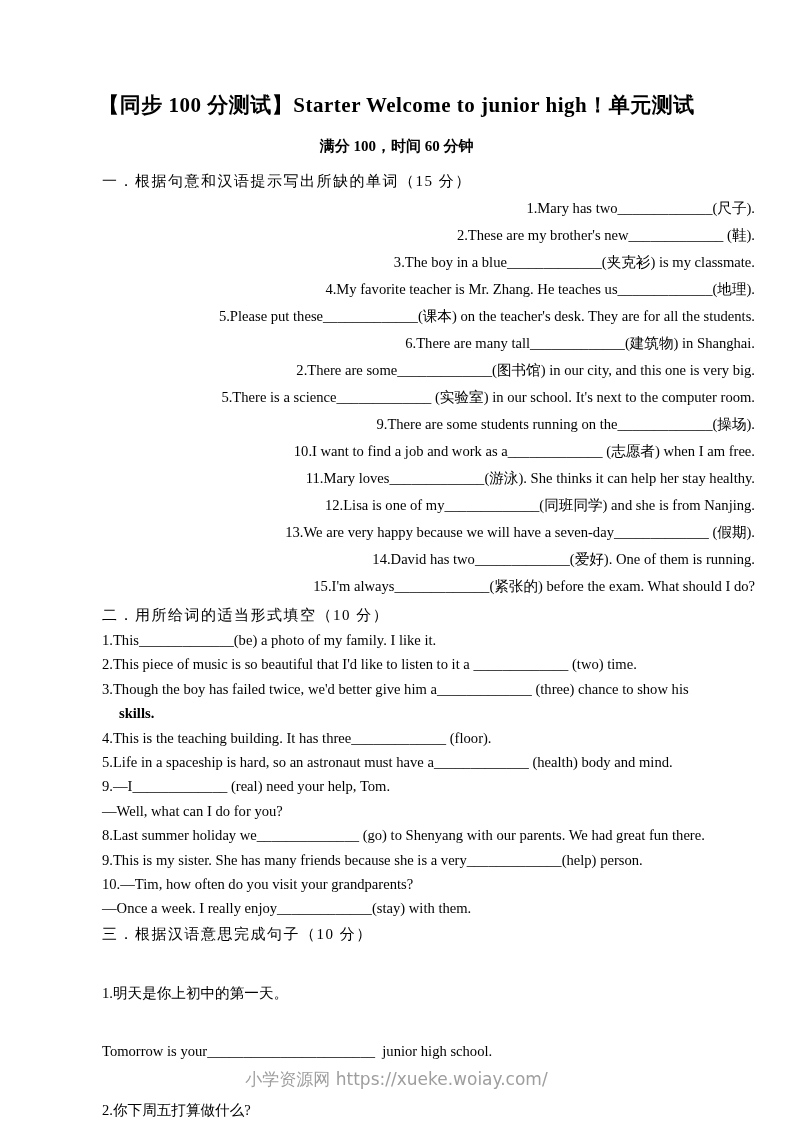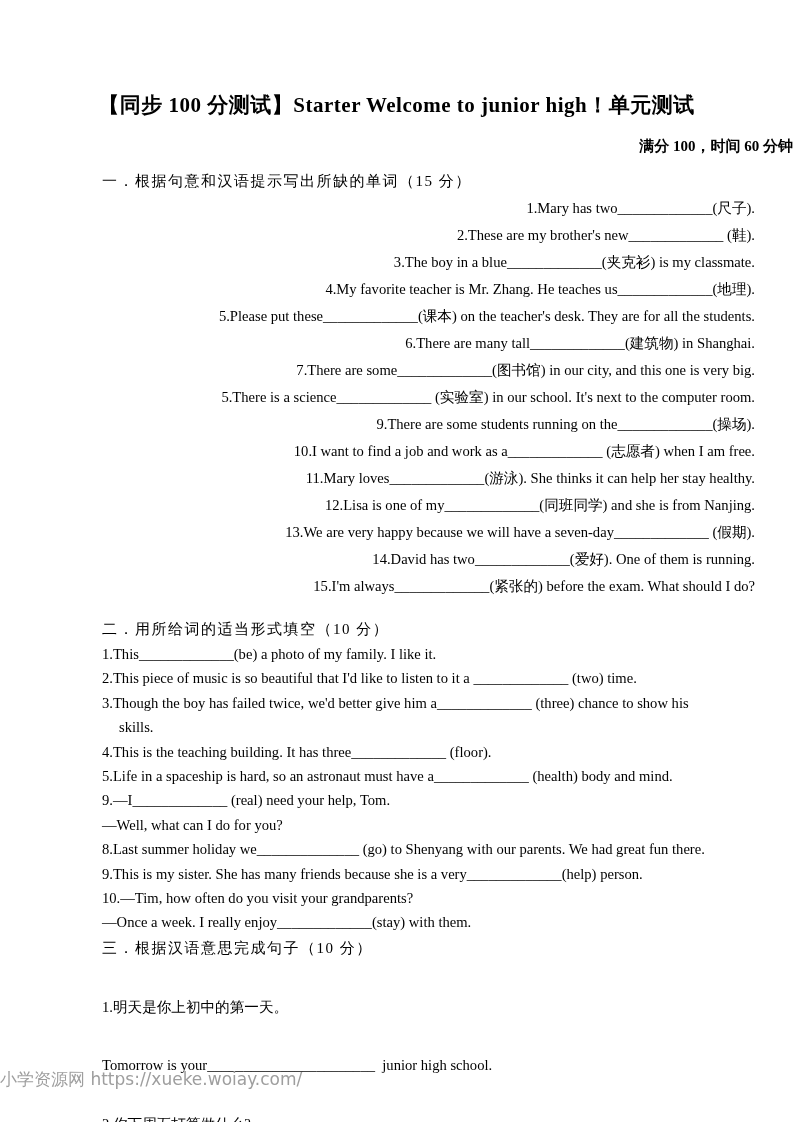--- a/index.html
+++ b/index.html
@@ -20,21 +20,21 @@
     margin: 17px;
     padding-top: 74px;
     text-align: center;
     font-size: 21px;
     font-weight: 700;
     line-height: 28px;
     letter-spacing: 0.5px;
   }
   .subtitle {
     margin-top: 14px;
-    text-align: right;
+    text-align: center;
     font-size: 15px;
     font-weight: 700;
     line-height: 21px;
   }
   .content {
     padding-left: 102px;
     padding-right: 38px;
   }
   .heading {
     font-size: 15px;
@@ -42,32 +42,34 @@
     letter-spacing: 1.5px;
     white-space: pre;
   }
   .line {
     margin: 0;
     font-size: 14.6px;
     white-space: pre;
   }
   .indent {
     padding-left: 17px;
+    font-weight: bold;
   }
   .section-0 .heading { height: 27px;   line-height: 27px;   margin-top: 11px; }
   .section-0 .line    { height: 27px;   line-height: 27px; text-align: right; }
-  .section-1 .heading { height: 25px;   line-height: 25px;   margin-top: 17px; }
+  .section-1 .heading { height: 25px;   line-height: 25px;   margin-top: 3px; }
   .section-1 .line    { height: 24.4px; line-height: 24.4px; }
   .section-2 .heading { height: 27px;   line-height: 27px; }
   .section-2 .line    { height: 26.7px; line-height: 26.7px; margin-top: 32px; }
   .footer {
     position: absolute;
     top: 1068px;
     left: 0;
     width: 100%;
+    text-align: center;
     font-family: "DejaVu Sans", "Liberation Sans", sans-serif;
     font-size: 17px;
     line-height: 22px;
     color: #9e9e9e;
   }
 </style>
 </head>
 <body>
 
 <div class="paper">
@@ -75,21 +77,21 @@
   <div class="subtitle">满分 100，时间 60 分钟</div>
   <div class="content">
       <section class="section section-0">
         <div class="heading">一．根据句意和汉语提示写出所缺的单词（15 分）</div>
         <p class="line">1.Mary has two_____________(尺子).</p>
         <p class="line">2.These are my brother's new_____________ (鞋).</p>
         <p class="line">3.The boy in a blue_____________(夹克衫) is my classmate.</p>
         <p class="line">4.My favorite teacher is Mr. Zhang. He teaches us_____________(地理).</p>
         <p class="line">5.Please put these_____________(课本) on the teacher's desk. They are for all the students.</p>
         <p class="line">6.There are many tall_____________(建筑物) in Shanghai.</p>
-        <p class="line">7.There are some_____________(图书馆) in our city, and this one is very big.</p>
+        <p class="line">2.There are some_____________(图书馆) in our city, and this one is very big.</p>
         <p class="line">5.There is a science_____________ (实验室) in our school. It's next to the computer room.</p>
         <p class="line">9.There are some students running on the_____________(操场).</p>
         <p class="line">10.I want to find a job and work as a_____________ (志愿者) when I am free.</p>
         <p class="line">11.Mary loves_____________(游泳). She thinks it can help her stay healthy.</p>
         <p class="line">12.Lisa is one of my_____________(同班同学) and she is from Nanjing.</p>
         <p class="line">13.We are very happy because we will have a seven-day_____________ (假期).</p>
         <p class="line">14.David has two_____________(爱好). One of them is running.</p>
         <p class="line">15.I'm always_____________(紧张的) before the exam. What should I do?</p>
       </section>
       <section class="section section-1">

